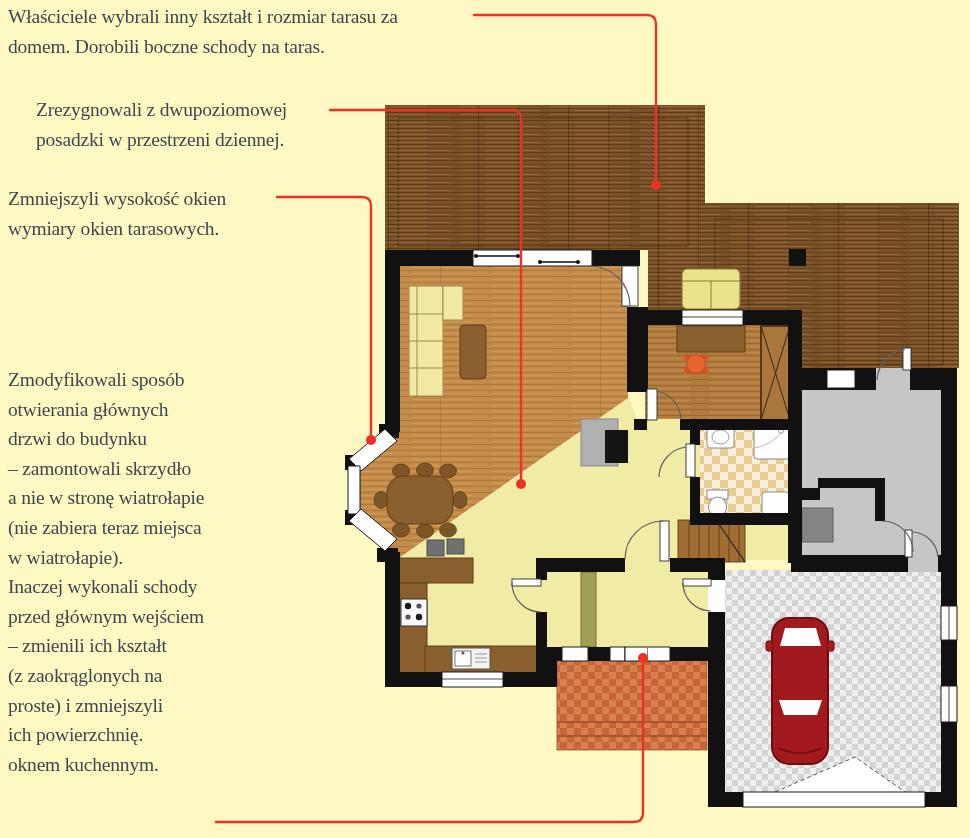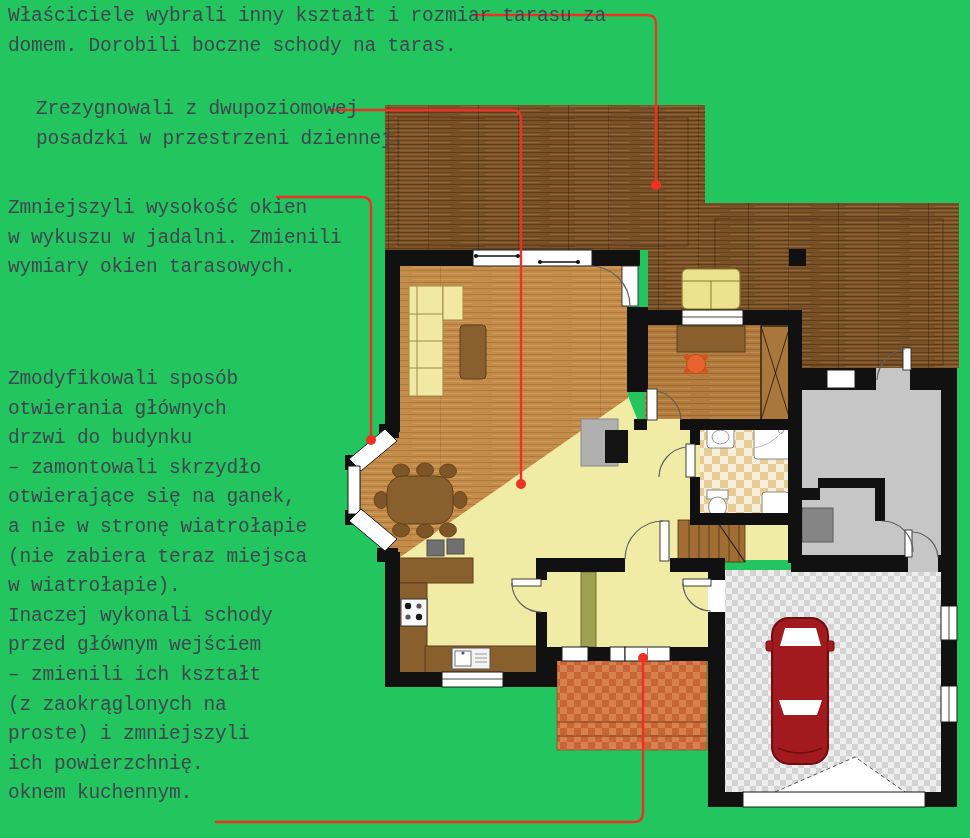--- a/index.html
+++ b/index.html
@@ -1,17 +1,17 @@
 <!DOCTYPE html>
 <html style="--accent: #ee3124; --wall: #111111; --text: #3f4650; --terrace-wood: #7b5228; --living-wood: #c48c4a; --office-wood: #b17c3e; --floor-yellow: #f0eca6; --tile-beige: #e8cc96; --gray-floor: #c6c6c6; --garage-check: #d3d3d3; --porch-orange: #c66636; --car-red: #a31a1e; --furniture-cream: #f1e8a4; --furniture-brown: #8a5f2e;"><head>
 <meta charset="utf-8">
 <style>
   html,body{margin:0;padding:0;background:#fff;}
-  #canvas{position:relative;width:970px;height:838px;background:#22c55e;overflow:hidden;
-          font-family:Liberation Mono, monospace;}
+  #canvas{position:relative;width:970px;height:838px;background:#fef9c3;overflow:hidden;
+          font-family:Liberation Serif, serif;}
   #plan-svg{position:absolute;left:0;top:0;}
   .ann{position:absolute;font-size:19.5px;line-height:29.6px;color:var(--text,#3f4650);
        white-space:nowrap;letter-spacing:-0.2px;}
   .wall{fill:var(--wall,#111);}
   .f-yellow{fill:var(--floor-yellow,#f0eca6);}
   .f-gray{fill:var(--gray-floor,#c6c6c6);}
   .win{fill:#fff;stroke:#1a1a1a;stroke-width:1;}
   .leaf{fill:#fff;stroke:#2a2a2a;stroke-width:0.9;}
   .arc{fill:none;stroke:#606060;stroke-width:1.2;}
   .furn-b{fill:var(--furniture-brown,#8a5f2e);stroke:#5f3f1a;stroke-width:1;}
@@ -347,31 +347,29 @@
   </svg>
 
   <div class="ann" style="left:8px;top:2px;">
     <div>Właściciele wybrali inny kształt i rozmiar tarasu za</div>
     <div>domem. Dorobili boczne schody na taras.</div>
   </div>
   <div class="ann" style="left:8px;top:95px;margin-left:28px;">
     <div>Zrezygnowali z dwupoziomowej</div>
     <div>posadzki w przestrzeni dziennej.</div>
   </div>
-  <div class="ann" style="left:8px;top:194px;">
+  <div class="ann" style="left:8px;top:184px;">
     <div>Zmniejszyli wysokość okien</div>
-    <div>w wykuszu w jadalni. Zmienili</div>
     <div>wymiary okien tarasowych.</div>
   </div>
   <div class="ann" style="left:8px;top:365px;">
     <div>Zmodyfikowali sposób</div>
     <div>otwierania głównych</div>
     <div>drzwi do budynku</div>
     <div>– zamontowali skrzydło</div>
-    <div>otwierające się na ganek,</div>
     <div>a nie w stronę wiatrołapie</div>
     <div>(nie zabiera teraz miejsca</div>
     <div>w wiatrołapie).</div>
     <div>Inaczej wykonali schody</div>
     <div>przed głównym wejściem</div>
     <div>– zmienili ich kształt</div>
     <div>(z zaokrąglonych na</div>
     <div>proste) i zmniejszyli</div>
     <div>ich powierzchnię.</div>
     <div>oknem kuchennym.</div>

